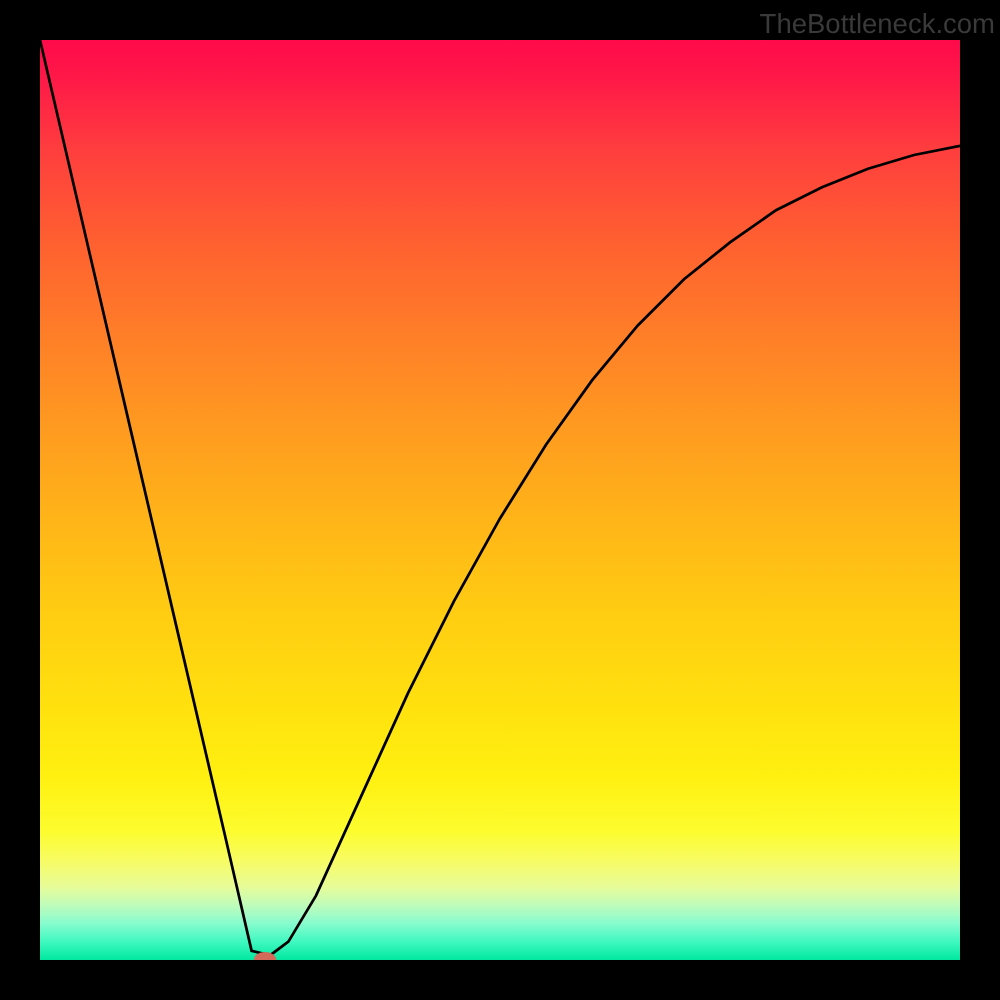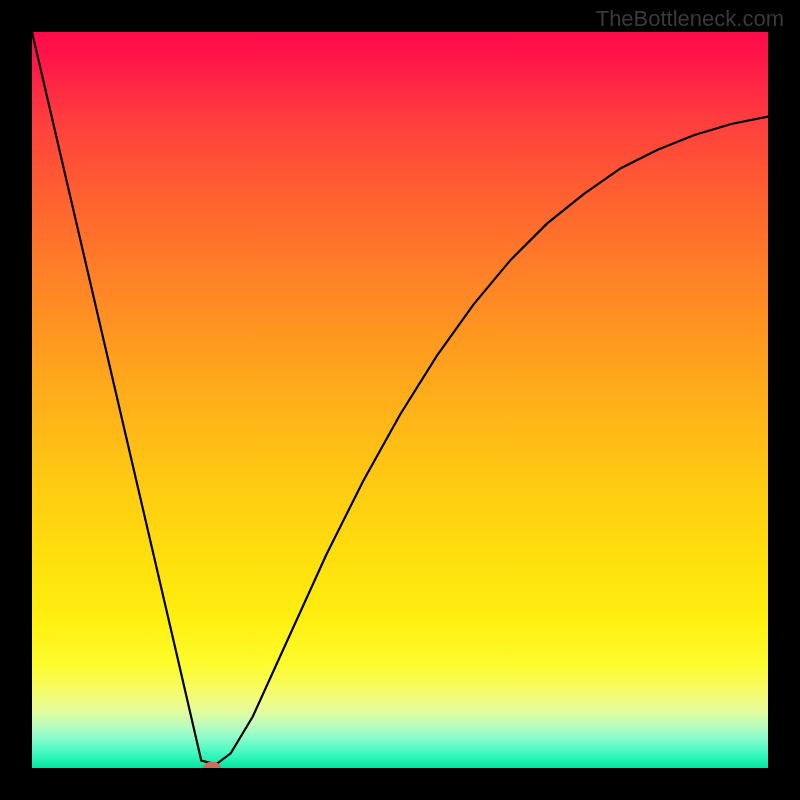--- a/index.html
+++ b/index.html
@@ -1,20 +1,20 @@
 <!DOCTYPE html>
 <html><head>
   <meta charset="utf-8">
   <style>
     * { margin: 0; padding: 0; box-sizing: border-box; }
     body { width: 800px; height: 800px; background: #000; position: relative; font-family: Arial, sans-serif; }
     .watermark {
       position: absolute;
       top: 6px;
-      right: 16px;
+      right: 4px;
       color: #3a3a3a;
       font-size: 22px;
       font-weight: 500;
       z-index: 10;
     }
     .chart-container {
       position: absolute;
       top: 32px;
       left: 32px;
       width: 736px;

